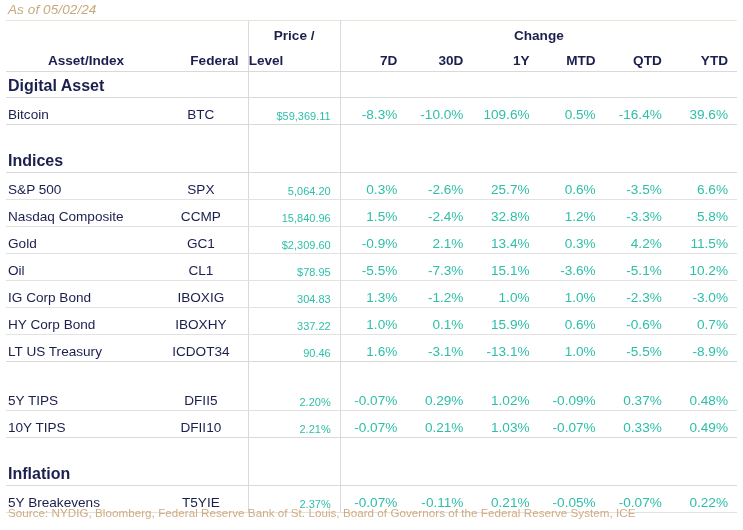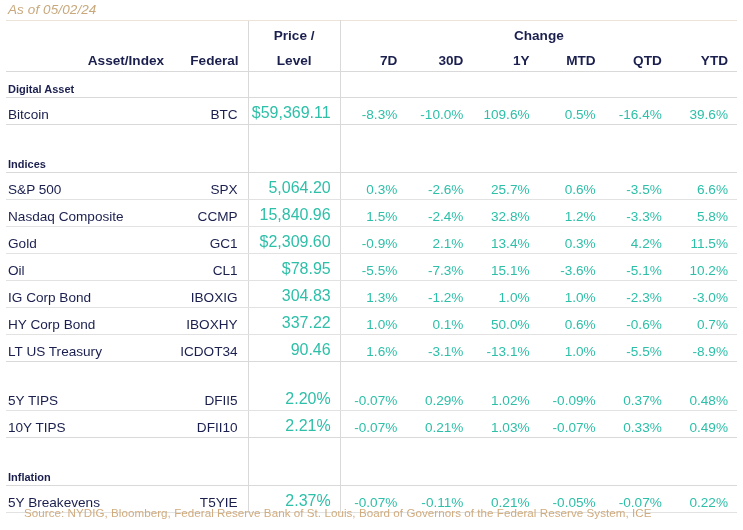--- a/index.html
+++ b/index.html
@@ -58,62 +58,62 @@
   tr.hdr-top th.change-top { text-align: center; }
 
   tr.hdr-bot th {
     height: 24px;
     font-size: 13.6px;
     font-weight: bold;
     color: #1a1f4e;
     border-bottom: 1px solid #d9d9d9;
     padding-bottom: 3px;
   }
-  tr.hdr-bot th.l { text-align: right; padding-left: 2px; }
-  tr.hdr-bot th.c { text-align: center; }
+  tr.hdr-bot th.l { text-align: center; padding-left: 2px; }
+  tr.hdr-bot th.c { text-align: left; }
   tr.hdr-bot th.r { text-align: right; padding-right: 9px; }
 
   
   .vl-left  { border-left: 1px solid #d9d9d9; }
   .vl-right { border-right: 1px solid #d9d9d9; }
 
   
   tr.section td {
     height: 23px;
-    font-size: 11px;
+    font-size: 16px;
     font-weight: bold;
     color: #1a1f4e;
     border-bottom: 1px solid #d9d9d9;
     padding-bottom: 2px;
   }
   tr.section td.lbl { text-align: left; padding-left: 2px; }
 
   
   tr.data td {
     height: 24px;
     border-bottom: 1px solid #e2e2e2;
     padding-bottom: 2px;
   }
   tr.data td.asset {
     text-align: left;
     padding-left: 2px;
     color: #1a1f4e;
     font-size: 13.6px;
   }
   tr.data td.ticker {
-    text-align: right;
+    text-align: center;
     padding-right: 10px;
     color: #1a1f4e;
     font-size: 13.6px;
   }
   tr.data td.price {
     text-align: right;
     padding-right: 9px;
     color: #2dbfa8;
-    font-size: 16px;
+    font-size: 11px;
   }
   tr.data td.chg {
     text-align: right;
     padding-right: 9px;
     color: #2dbfa8;
     font-size: 13.6px;
   }
 
   
   tr.block-end td { border-bottom: 1px solid #d9d9d9; }
@@ -125,21 +125,20 @@
   }
 
   
   .source {
     position: absolute;
     left: 8px;
     bottom: 11px;
     font-size: 11.6px;
     color: #d0ab7e;
     letter-spacing: 0.05px;
-    margin-left: 16px;
   }
 </style>
 </head>
 <body>
 
 <div class="sheet">
 
   <div class="asof">As of 05/02/24</div>
 
   <table class="fin">
@@ -272,21 +271,21 @@
           <td class="chg">1.0%</td>
           <td class="chg">-2.3%</td>
           <td class="chg">-3.0%</td>
         </tr>
         <tr class="data">
           <td class="asset">HY Corp Bond</td>
           <td class="ticker">IBOXHY</td>
           <td class="price vl-left vl-right">337.22</td>
           <td class="chg">1.0%</td>
           <td class="chg">0.1%</td>
-          <td class="chg">50.0%</td>
+          <td class="chg">15.9%</td>
           <td class="chg">0.6%</td>
           <td class="chg">-0.6%</td>
           <td class="chg">0.7%</td>
         </tr>
         <tr class="data block-end">
           <td class="asset">LT US Treasury</td>
           <td class="ticker">ICDOT34</td>
           <td class="price vl-left vl-right">90.46</td>
           <td class="chg">1.6%</td>
           <td class="chg">-3.1%</td>

